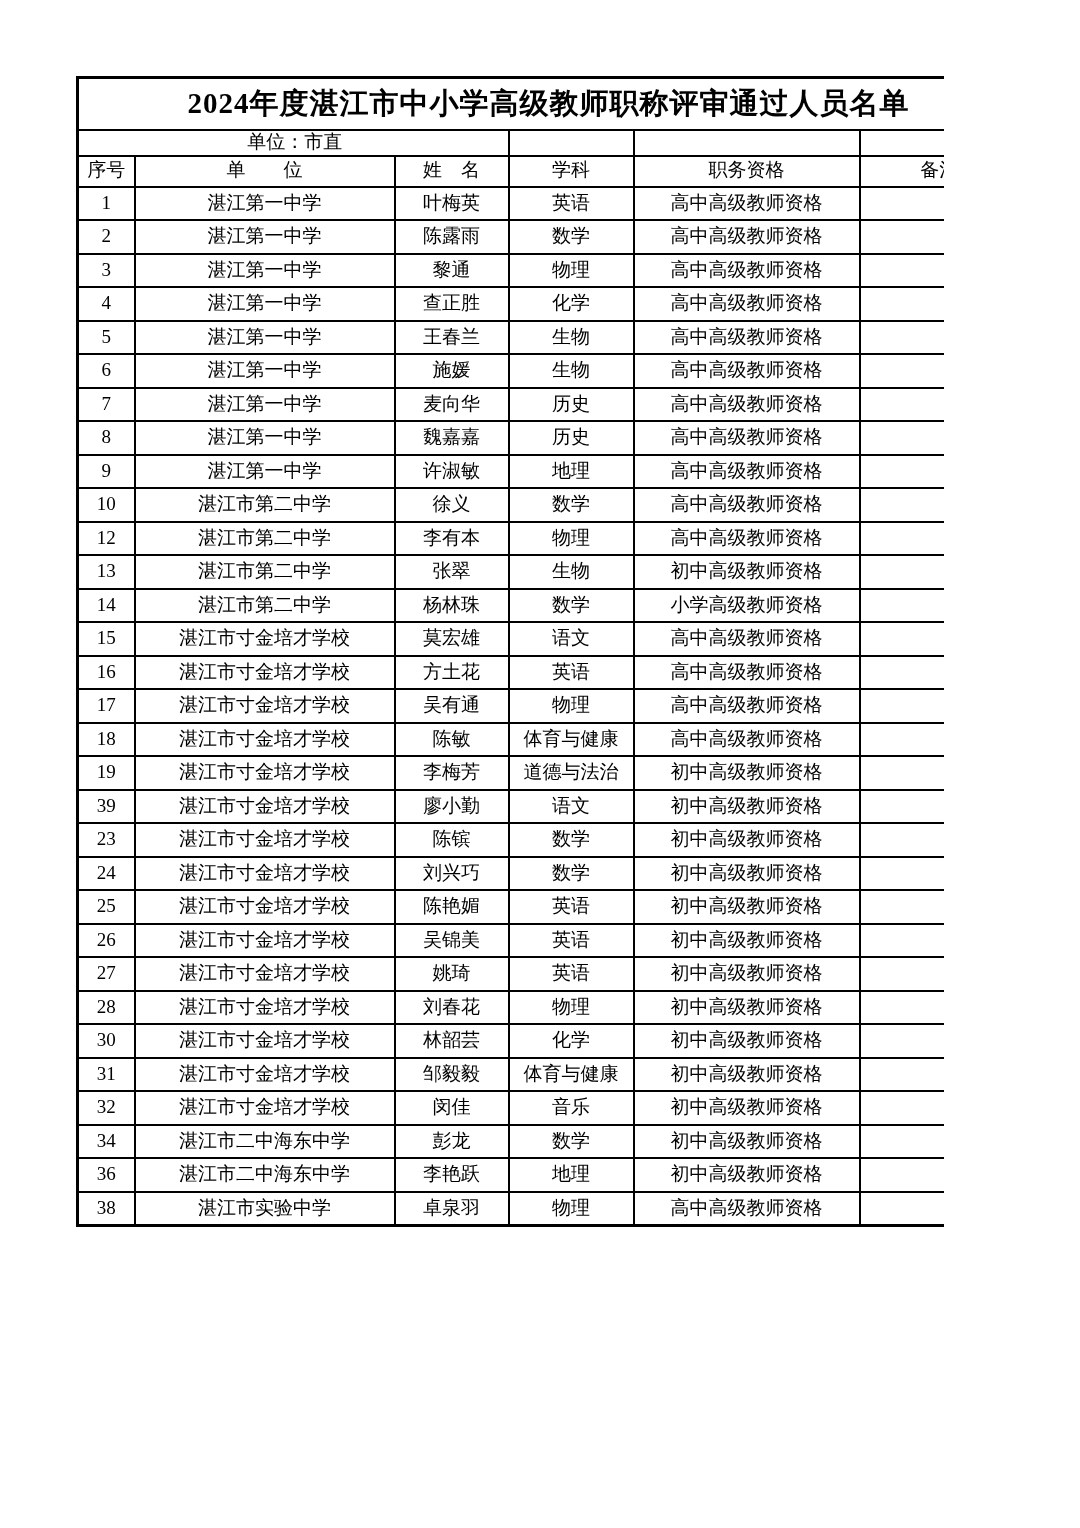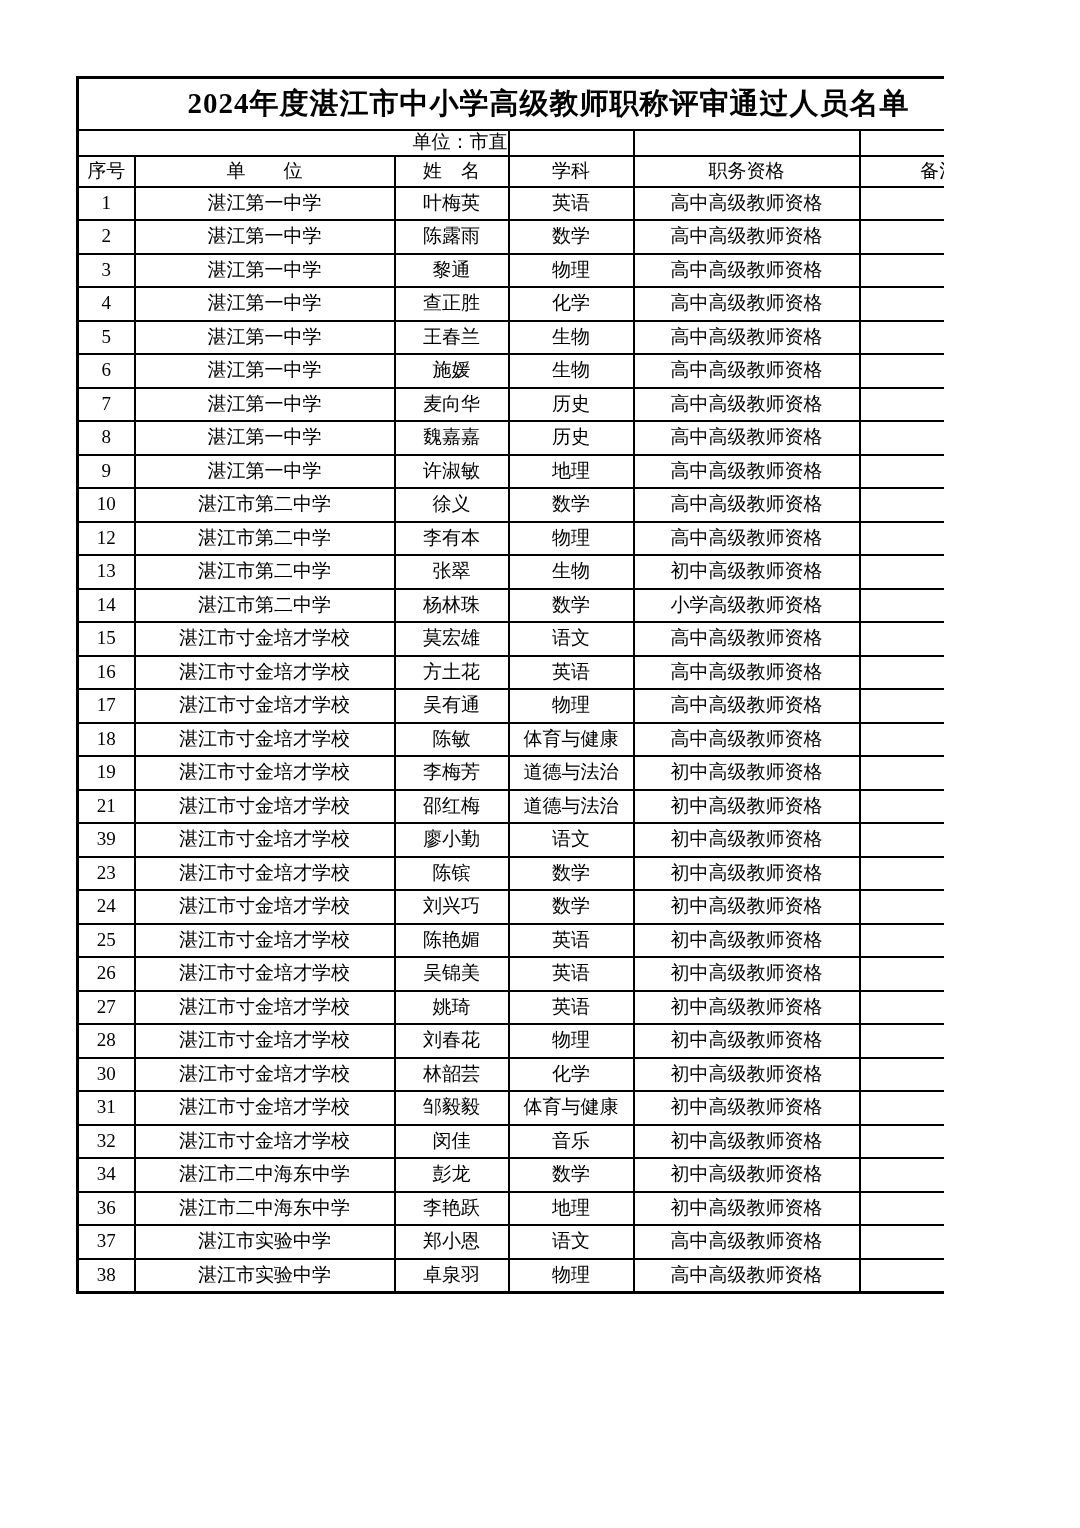--- a/index.html
+++ b/index.html
@@ -36,24 +36,24 @@
     white-space: nowrap;
   }
   tr.title-row { height: 52px; }
   tr.title-row td {
     font-size: 29px;
     font-weight: bold;
     letter-spacing: 1px;
   }
   tr.unit-row { height: 26px; }
   tr.unit-row td.unit-cell {
-    text-align: right;
+    text-align: center;
     padding-left: 3px;
   }
-  tr.header-row { height: 31px; }
+  tr.header-row { height: 31px; font-family: Liberation Mono, monospace; }
   tr.data-row { height: 33.5px; }
 </style>
 </head>
 <body>
 
 <div class="page">
   <table class="roster">
     <colgroup>
       <col style="width:57px">
       <col style="width:260px">
@@ -220,28 +220,20 @@
         </tr>
         <tr class="data-row">
           <td>19</td>
           <td>湛江市寸金培才学校</td>
           <td>李梅芳</td>
           <td>道德与法治</td>
           <td>初中高级教师资格</td>
           <td></td>
         </tr>
         <tr class="data-row">
-          <td>21</td>
-          <td>湛江市寸金培才学校</td>
-          <td>邵红梅</td>
-          <td>道德与法治</td>
-          <td>初中高级教师资格</td>
-          <td></td>
-        </tr>
-        <tr class="data-row">
           <td>39</td>
           <td>湛江市寸金培才学校</td>
           <td>廖小勤</td>
           <td>语文</td>
           <td>初中高级教师资格</td>
           <td></td>
         </tr>
         <tr class="data-row">
           <td>23</td>
           <td>湛江市寸金培才学校</td>
@@ -321,28 +313,20 @@
           <td>数学</td>
           <td>初中高级教师资格</td>
           <td></td>
         </tr>
         <tr class="data-row">
           <td>36</td>
           <td>湛江市二中海东中学</td>
           <td>李艳跃</td>
           <td>地理</td>
           <td>初中高级教师资格</td>
-          <td></td>
-        </tr>
-        <tr class="data-row">
-          <td>37</td>
-          <td>湛江市实验中学</td>
-          <td>郑小恩</td>
-          <td>语文</td>
-          <td>高中高级教师资格</td>
           <td></td>
         </tr>
         <tr class="data-row">
           <td>38</td>
           <td>湛江市实验中学</td>
           <td>卓泉羽</td>
           <td>物理</td>
           <td>高中高级教师资格</td>
           <td></td>
         </tr>

